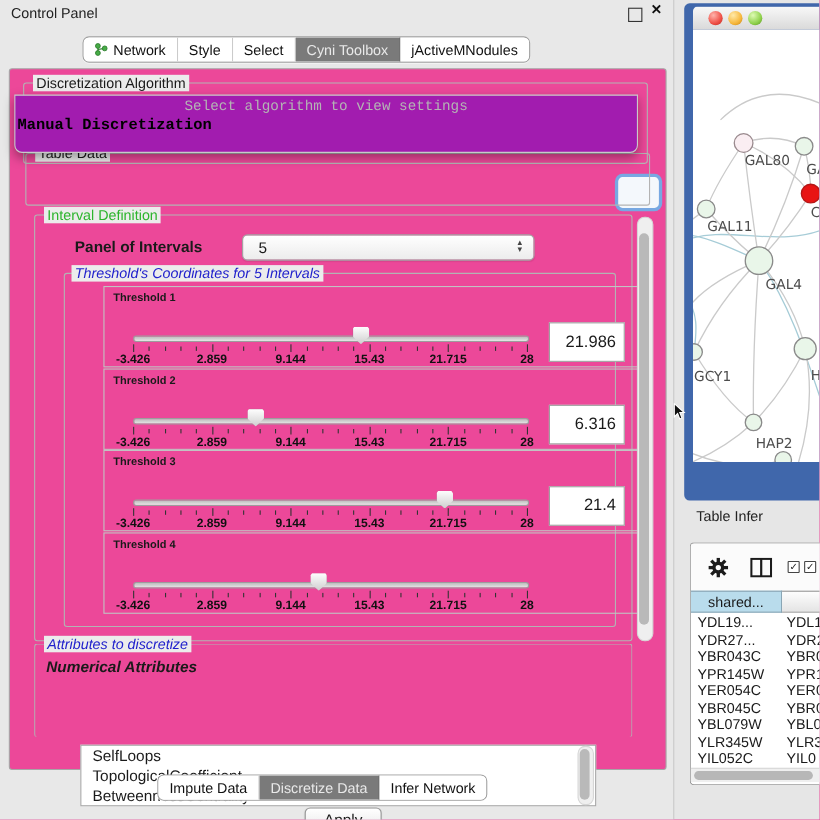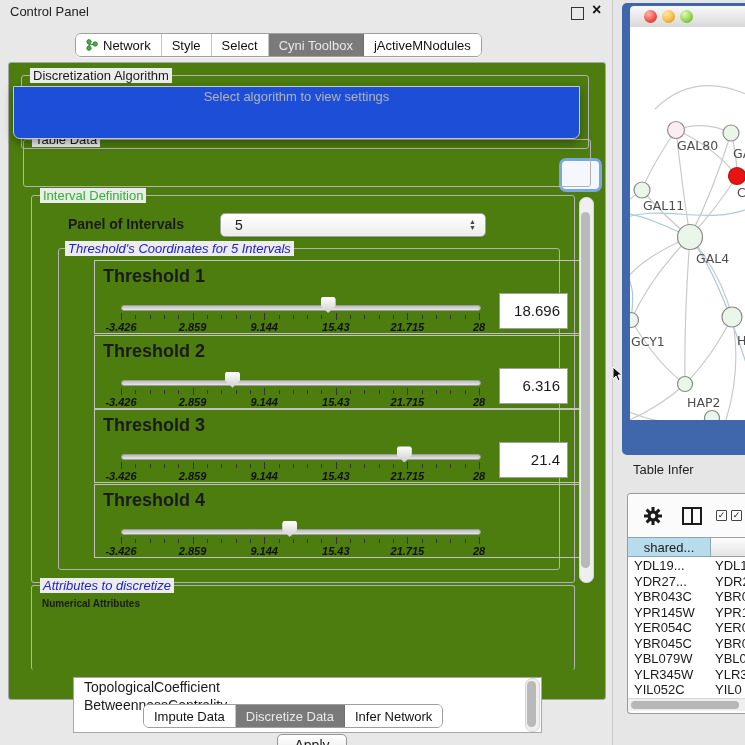--- a/index.html
+++ b/index.html
@@ -17,49 +17,49 @@
 
   .seg-bar{display:flex;border:1px solid #9f9f9f;border-radius:6px;overflow:hidden;
            background:#fff;height:22px;box-shadow:0 1px 0 rgba(255,255,255,.6);}
   .seg{display:flex;align-items:center;padding:0 10px;font-size:13px;background:#fff;
        border-right:1px solid #c6c6c6;white-space:nowrap;color:#111;}
   .seg:last-child{border-right:none;}
   .seg.selected{background:var(--selected-tab-bg,#7a7a7a);color:#e9e9e9;border-right-color:#6e6e6e;}
   .seg .tabicon{margin-right:5px;display:inline-flex;}
 
   #main-panel{left:8px;top:62px;width:596px;height:636px;border:1px solid #a6a6a6;
-              border-radius:3px;background:#4d7c0f;}
+              border-radius:3px;background:#ec4899;}
 
   .groupbox{position:absolute;border:1px solid #b3b3b3;border-radius:3px;}
   .gtitle{position:absolute;font-size:13px;background:#ececec;padding:0 3px;white-space:nowrap;}
   .gtitle.green{color:var(--group-title-green,#2db52d);}
   .gtitle.blue{color:var(--group-title-blue,#2020cc);font-style:italic;}
 
   .combo{position:absolute;background:linear-gradient(#ffffff,#ececec);
          border:1px solid #a3a3a3;border-radius:5px;font-size:14px;
          display:flex;align-items:center;padding-left:10px;box-shadow:0 1px 1px rgba(0,0,0,.08);}
   .stepper{position:absolute;right:9px;top:0;bottom:0;display:flex;flex-direction:column;
            justify-content:center;font-size:7px;line-height:6px;color:#444;}
 
   
   #focused-combo{left:550px;top:95px;width:37px;height:28px;border:3px solid #77a8e2;
                  border-radius:7px;background:#f4f8fc;}
 
   
-  #algo-popup{left:13px;top:86px;width:565px;height:51px;background:#1d4ed8;
+  #algo-popup{left:13px;top:86px;width:565px;height:51px;background:#a21caf;
               border:1px solid #c9c9c9;border-radius:0 0 7px 7px;
-              box-shadow:0 4px 10px rgba(0,0,0,.35);z-index:30;}
+              box-shadow:0 4px 10px rgba(0,0,0,.35);z-index:30;font-family:Liberation Mono, monospace;}
   .popup-placeholder{height:17px;text-align:center;color:#b4b4b4;font-size:13px;padding-top:2px;}
   .popup-option{height:16px;font-size:14px;padding-left:2px;color:#000;white-space:nowrap;}
   .popup-option.bold{font-weight:bold;}
 
   
   .threshold-panel{position:absolute;left:62px;width:488px;height:72px;border:1px solid #c2c2c2;}
-  .t-label{position:absolute;left:8px;top:5px;font-size:18px;font-weight:bold;}
-  .t-sliderzone{position:absolute;left:26px;top:0;width:358px;height:72px;font-style:italic;}
+  .t-label{position:absolute;left:8px;top:5px;font-size:10px;font-weight:bold;}
+  .t-sliderzone{position:absolute;left:26px;top:0;width:358px;height:72px;}
   .t-track{position:absolute;left:0;top:44px;width:100%;height:4px;
            background:linear-gradient(#bdbdbd,#e6e6e6);border:1px solid #9d9d9d;border-radius:4px;}
   .t-thumb{position:absolute;top:36px;width:15px;height:16px;margin-left:-7px;
            background:linear-gradient(#fefefe,#cfcfcf);
            clip-path:polygon(10% 0,90% 0,100% 12%,100% 55%,50% 100%,0 55%,0 12%);
            filter:drop-shadow(0 0 1px #777);}
   .t-ticks{position:absolute;left:0;top:52px;width:100%;height:8px;}
   .tick{position:absolute;width:1px;background:#333;}
   .tick.minor{height:4px;top:2px;}
   .tick.major{height:7px;top:0;}
@@ -215,21 +215,21 @@
               </div>
       <div class="t-ticklabels">
                 <span style="left: 0%;">-3.426</span>
                 <span style="left: 20%;">2.859</span>
                 <span style="left: 40%;">9.144</span>
                 <span style="left: 60%;">15.43</span>
                 <span style="left: 80%;">21.715</span>
                 <span style="left: 100%;">28</span>
               </div>
     </div>
-    <div class="valbox">18.696</div>
+    <div class="valbox">21.986</div>
   </div>
           <div class="threshold-panel" style="top: 138.7px;">
     <span class="t-label">Threshold 2</span>
     <div class="t-sliderzone">
       <div class="t-track"></div>
       <div class="t-thumb" style="left: 30.9998%;"></div>
       <div class="t-ticks">
                 <div class="tick major" style="left: 0%;"></div>
                 <div class="tick minor" style="left: 4%;"></div>
                 <div class="tick minor" style="left: 8%;"></div>
@@ -357,36 +357,38 @@
   </div>
         </div>
     </div>
 
     <div class="vscroll" style="left:570px;top:134px;width:13px;height:384px;">
       <div class="vthumb" style="top:14px;height:356px;"></div>
     </div>
 
     <div class="groupbox" style="left:22px;top:522px;width:542px;height:84px;border-bottom:none;">
       <span class="gtitle blue" style="left:8px;top:-8px;">Attributes to discretize</span>
-      <span class="abs" style="left:10px;top:12px;font-size:10px;font-weight:bold;">Numerical Attributes</span>
+      <span class="abs" style="left:10px;top:12px;font-size:14px;font-weight:bold;font-style:italic;">Numerical Attributes</span>
     </div>
     <div id="attr-list" class="abs">
+        <div class="item">SelfLoops</div>
         <div class="item">TopologicalCoefficient</div>
         <div class="item">BetweennessCentrality</div>
       </div>
     <div class="vscroll" style="left:516px;top:615px;width:13px;height:52px;">
       <div class="vthumb" style="top:2px;height:46px;"></div>
     </div>
 
     <div id="apply-btn" class="abs">Apply</div>
   </div>
 
   <div id="algo-popup" class="abs">
     <div class="popup-placeholder">Select algorithm to view settings</div>
     <div id="algo-options">
+        <div class="popup-option bold">Manual Discretization</div>
       </div>
   </div>
 
   <div class="abs seg-bar" id="bottom-tabbar" style="left:143px;top:704px;">
       <div class="seg">
         <span>Impute Data</span>
       </div>
       <div class="seg selected">
         <span>Discretize Data</span>
       </div>

